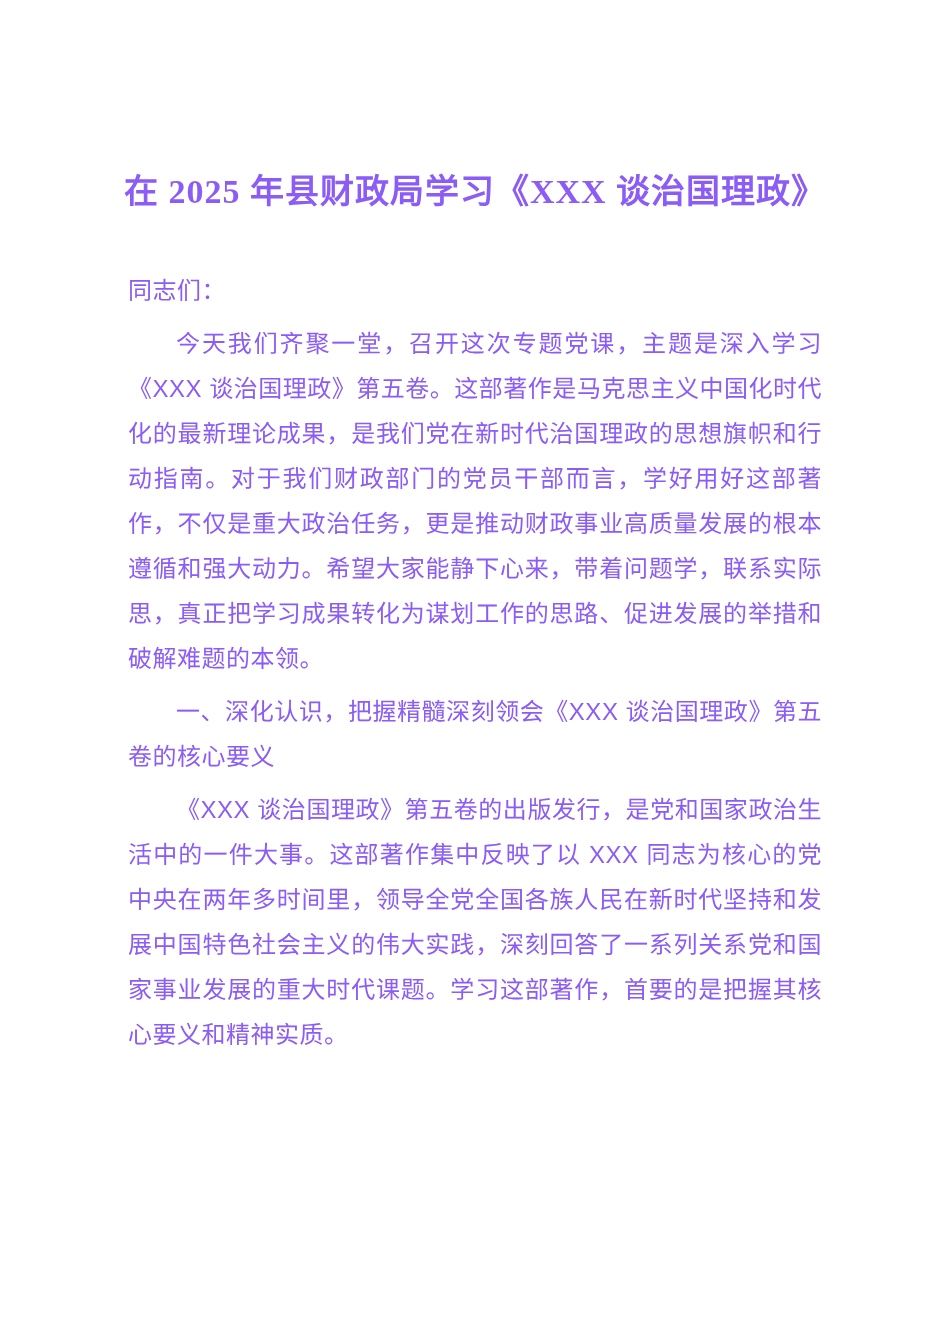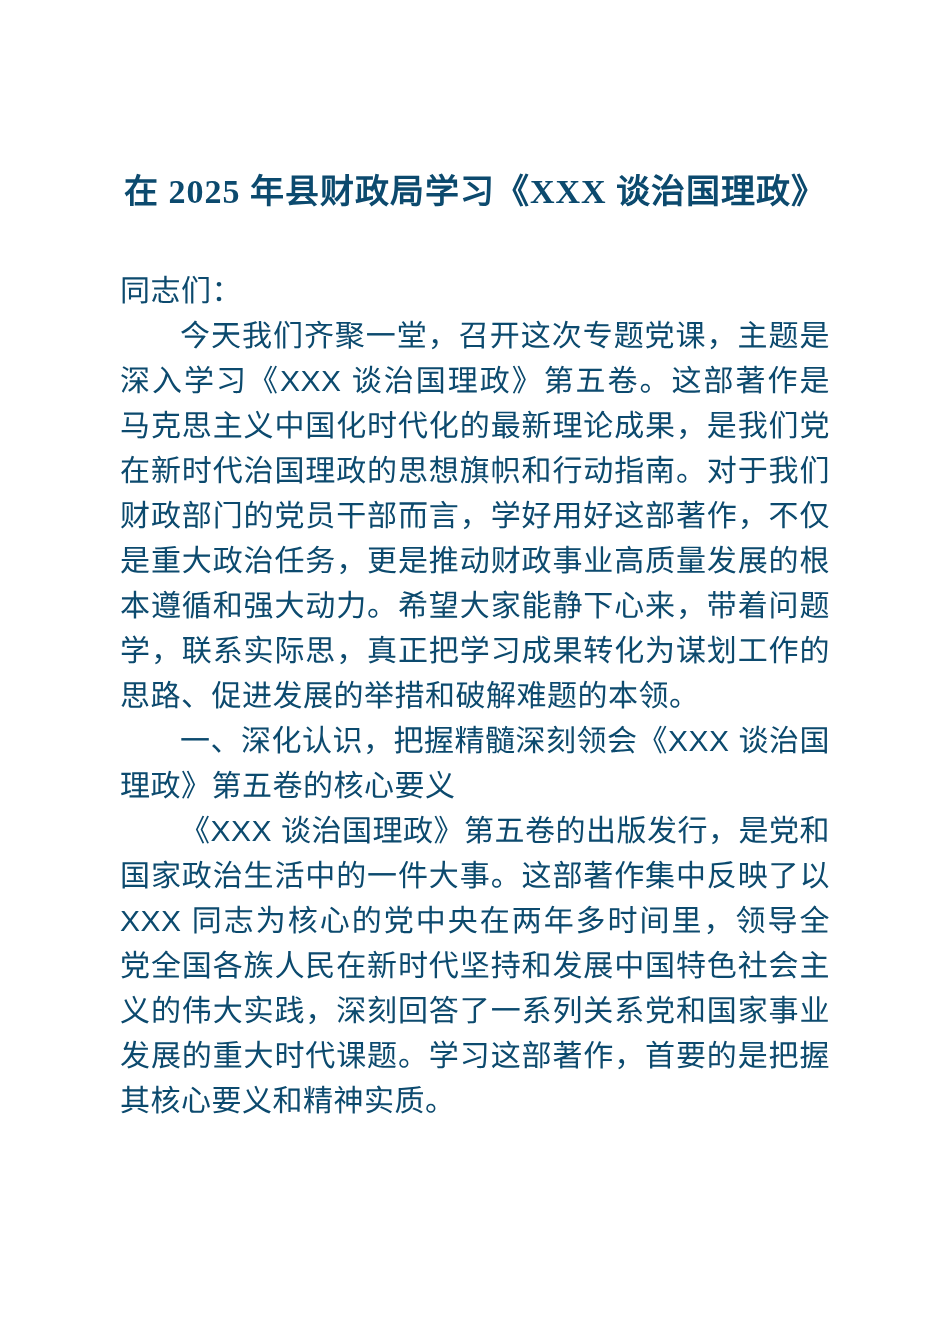--- a/index.html
+++ b/index.html
@@ -6,44 +6,44 @@
     margin: 0;
     padding: 0;
     background: #ffffff;
   }
   .page {
     position: relative;
     width: 950px;
     height: 1344px;
     margin: 0 auto;
     background: #ffffff;
-    color: #0c4a6e;
+    color: #8b5cf6;
     box-sizing: border-box;
     padding: 164px 120px 0 120px;
     overflow: hidden;
     font-family: "Liberation Sans", sans-serif;
   }
   .doc-title {
     margin: 0 0 48px 0;
     padding: 0;
     text-align: center;
     font-family: "Liberation Serif", serif; 
     font-size: 34px;
     line-height: 56px;
     font-weight: bold;
     letter-spacing: 1px;
   }
   .doc-title .title-line {
     display: block;
     white-space: nowrap;
   }
   .doc-body p.para {
-    margin: 0;
+    margin: 8px;
     padding: 0;
-    font-size: 30px;
+    font-size: 24px;
     line-height: 45px;
     text-align: justify;
     text-justify: inter-ideograph;
     letter-spacing: 0.5px;
     word-break: break-all;
   }
   .doc-body p.indent {
     text-indent: 2em;
   }
   .doc-body p.heading {

